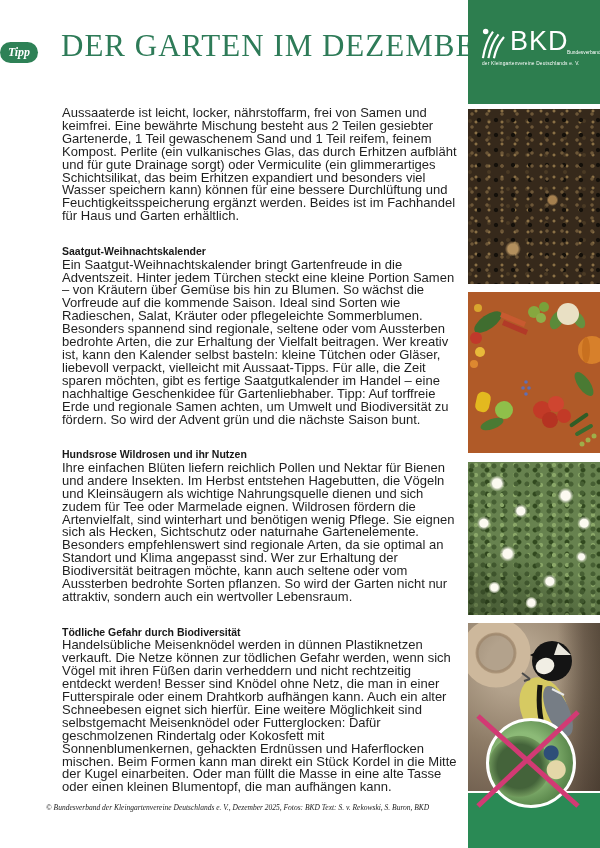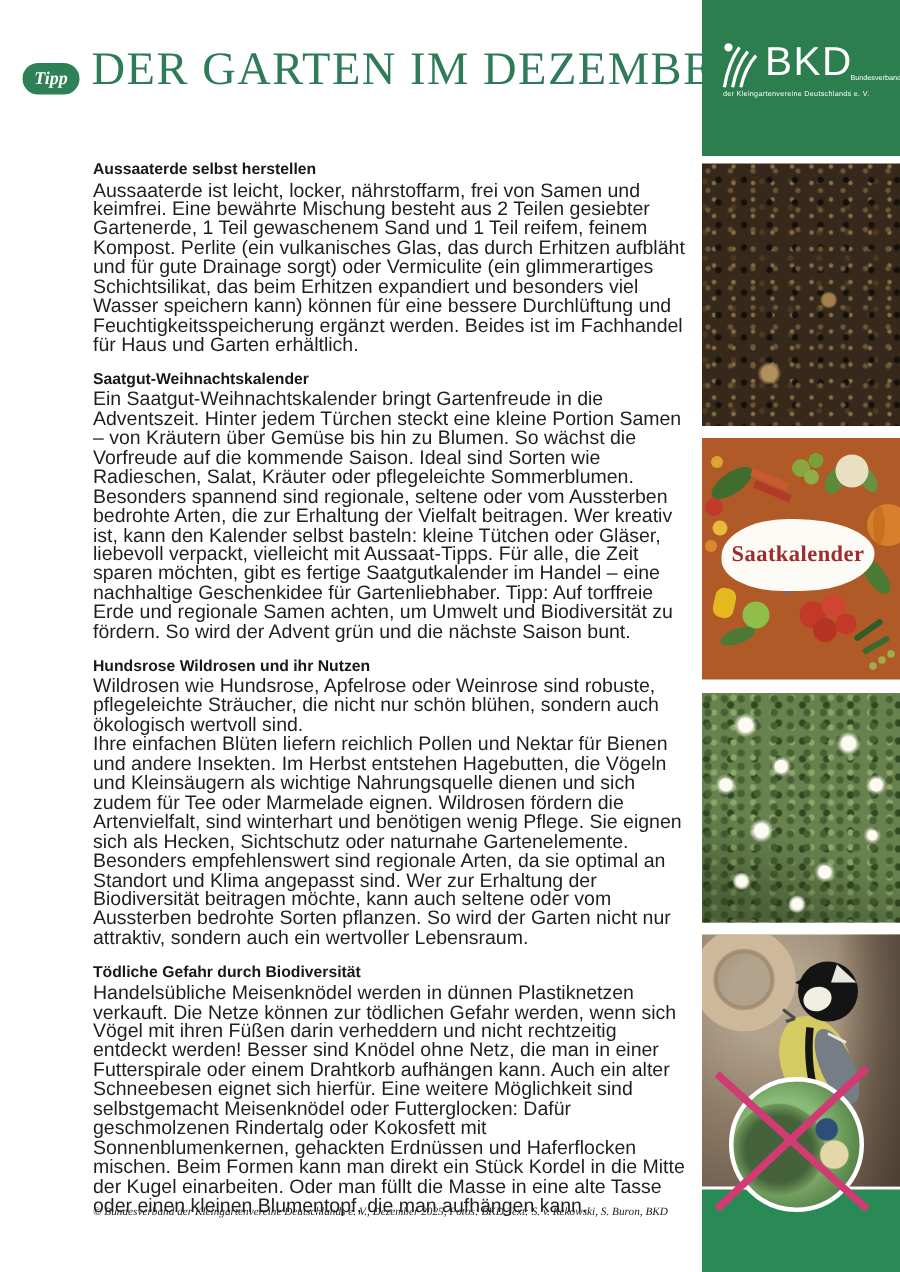--- a/index.html
+++ b/index.html
@@ -8,21 +8,21 @@
   .page {
     position: relative;
     width: 600px; height: 848px;
     background: #ffffff;
     overflow: hidden;
     font-family: "Liberation Sans", sans-serif;
   }
 
   
   .tip-badge {
-    position: absolute; left: 15px; top: 42px;
+    position: absolute; left: 0; top: 42px;
     width: 38px; height: 21px;
     background: #2e8156; border-radius: 11px;
     color: #fff; font-family: "Liberation Serif", serif;
     font-style: italic; font-weight: bold; font-size: 12px;
     text-align: center; line-height: 21px;
   }
   .page-title {
     position: absolute; left: 61px; top: 28px;
     font-family: "Liberation Serif", serif;
     font-weight: normal; font-size: 31px;
@@ -114,28 +114,28 @@
     background:
       radial-gradient(circle at 74% 38%, #2e4e78 0 7px, rgba(46,78,120,0) 8px),
       radial-gradient(circle at 80% 58%, #e4d7a8 0 9px, rgba(228,215,168,0) 10px),
       radial-gradient(circle at 36% 54%, #44633a 0 22px, #6d9459 30px, rgba(109,148,89,0) 31px),
       radial-gradient(circle at 40% 45%, #8cba77 0 38%, #5d8a4e 70%, #3e6a3d 100%);
   }
   .cross-svg { position: absolute; left: 468px; top: 706px; width: 132px; height: 112px; z-index: 3; }
 
   
   .main { position: absolute; left: 62px; top: 107px; width: 396px; }
-  .main section + section { margin-top: 10px; }
+  .main section + section { margin-top: 22px; }
   .section-heading {
     font-size: 10.5px; font-weight: bold; color: #181818; line-height: 13.5px;
   }
   .main p { font-size: 13px; line-height: 12.9px; color: #1f1f1f; }
 
   .footer {
-    position: absolute; left: 62px; top: 803px; width: 400px;
+    position: absolute; left: 46px; top: 803px; width: 400px;
     font-family: "Liberation Serif", serif;
     font-style: italic; font-size: 7.5px; color: #222222; white-space: nowrap;
   }
 </style>
 </head>
 <body>
 
 <div class="page">
 
   <div class="tip-badge">Tipp</div>
@@ -185,23 +185,20 @@
       <circle cx="88" cy="112" r="8" fill="#cf4530"></circle>
       <circle cx="82" cy="128" r="8" fill="#b53322"></circle>
       <circle cx="96" cy="124" r="7" fill="#c23a27"></circle>
       <ellipse cx="116" cy="92" rx="14" ry="6" fill="#4a7a33" transform="rotate(55 116 92)"></ellipse>
       <rect x="100" y="126" width="22" height="4" rx="2" fill="#2f5d26" transform="rotate(-35 111 128)"></rect>
       <rect x="106" y="136" width="20" height="4" rx="2" fill="#3a6b2e" transform="rotate(-30 116 138)"></rect>
       <circle cx="120" cy="148" r="2.5" fill="#9fae4a"></circle>
       <circle cx="126" cy="144" r="2.5" fill="#9fae4a"></circle>
       <circle cx="114" cy="152" r="2.5" fill="#9fae4a"></circle>
     </svg>
-    <div class="seedcal-blob">
-      <span class="seedcal-label">Saatkalender</span>
-    </div>
   </div>
 
   <div class="col photo-rose"></div>
 
   <div class="col photo-bird">
     <svg class="bird-svg" viewBox="0 0 132 168">
       <circle cx="28" cy="30" r="27" fill="none" stroke="#cdb89c" stroke-width="15"></circle>
       <circle cx="28" cy="30" r="19" fill="none" stroke="#9a8164" stroke-width="3" opacity="0.6"></circle>
       <polygon points="84,92 94,160 103,158 94,88" fill="#33343a"></polygon>
       <line x1="90" y1="96" x2="98" y2="156" stroke="#d8d8d8" stroke-width="1.5"></line>
@@ -220,30 +217,28 @@
   <div class="col green-footer-block"></div>
 
   <div class="inset-circle"></div>
   <svg class="cross-svg" viewBox="0 0 132 112">
     <line x1="10" y1="10" x2="110" y2="100" stroke="#d23a74" stroke-width="5"></line>
     <line x1="110" y1="6" x2="10" y2="100" stroke="#d23a74" stroke-width="5"></line>
   </svg>
 
   <main class="main">
     <section>
-      <h3 class="section-heading">Aussaaterde selbst herstellen</h3>
       <p>Aussaaterde ist leicht, locker, nährstoffarm, frei von Samen und keimfrei. Eine bewährte Mischung besteht aus 2 Teilen gesiebter Gartenerde, 1 Teil gewaschenem Sand und 1 Teil reifem, feinem Kompost. Perlite (ein vulkanisches Glas, das durch Erhitzen aufbläht und für gute Drainage sorgt) oder Vermiculite (ein glimmerartiges Schichtsilikat, das beim Erhitzen expandiert und besonders viel Wasser speichern kann) können für eine bessere Durchlüftung und Feuchtigkeitsspeicherung ergänzt werden. Beides ist im Fachhandel für Haus und Garten erhältlich.</p>
     </section>
     <section>
       <h3 class="section-heading">Saatgut-Weihnachtskalender</h3>
       <p>Ein Saatgut-Weihnachtskalender bringt Gartenfreude in die Adventszeit. Hinter jedem Türchen steckt eine kleine Portion Samen – von Kräutern über Gemüse bis hin zu Blumen. So wächst die Vorfreude auf die kommende Saison. Ideal sind Sorten wie Radieschen, Salat, Kräuter oder pflegeleichte Sommerblumen. Besonders spannend sind regionale, seltene oder vom Aussterben bedrohte Arten, die zur Erhaltung der Vielfalt beitragen. Wer kreativ ist, kann den Kalender selbst basteln: kleine Tütchen oder Gläser, liebevoll verpackt, vielleicht mit Aussaat-Tipps. Für alle, die Zeit sparen möchten, gibt es fertige Saatgutkalender im Handel – eine nachhaltige Geschenkidee für Gartenliebhaber. Tipp: Auf torffreie Erde und regionale Samen achten, um Umwelt und Biodiversität zu fördern. So wird der Advent grün und die nächste Saison bunt.</p>
     </section>
     <section>
       <h3 class="section-heading">Hundsrose Wildrosen und ihr Nutzen</h3>
-      <p>Wildrosen wie Hundsrose, Apfelrose oder Weinrose sind robuste, pflegeleichte Sträucher, die nicht nur schön blühen, sondern auch ökologisch wertvoll sind.</p>
       <p>Ihre einfachen Blüten liefern reichlich Pollen und Nektar für Bienen und andere Insekten. Im Herbst entstehen Hagebutten, die Vögeln und Kleinsäugern als wichtige Nahrungsquelle dienen und sich zudem für Tee oder Marmelade eignen. Wildrosen fördern die Artenvielfalt, sind winterhart und benötigen wenig Pflege. Sie eignen sich als Hecken, Sichtschutz oder naturnahe Gartenelemente. Besonders empfehlenswert sind regionale Arten, da sie optimal an Standort und Klima angepasst sind. Wer zur Erhaltung der Biodiversität beitragen möchte, kann auch seltene oder vom Aussterben bedrohte Sorten pflanzen. So wird der Garten nicht nur attraktiv, sondern auch ein wertvoller Lebensraum.</p>
     </section>
     <section>
       <h3 class="section-heading">Tödliche Gefahr durch Biodiversität</h3>
       <p>Handelsübliche Meisenknödel werden in dünnen Plastiknetzen verkauft. Die Netze können zur tödlichen Gefahr werden, wenn sich Vögel mit ihren Füßen darin verheddern und nicht rechtzeitig entdeckt werden! Besser sind Knödel ohne Netz, die man in einer Futterspirale oder einem Drahtkorb aufhängen kann. Auch ein alter Schneebesen eignet sich hierfür. Eine weitere Möglichkeit sind selbstgemacht Meisenknödel oder Futterglocken: Dafür geschmolzenen Rindertalg oder Kokosfett mit Sonnenblumenkernen, gehackten Erdnüssen und Haferflocken mischen. Beim Formen kann man direkt ein Stück Kordel in die Mitte der Kugel einarbeiten. Oder man füllt die Masse in eine alte Tasse oder einen kleinen Blumentopf, die man aufhängen kann.</p>
     </section>
   </main>
 
   <footer class="footer">© Bundesverband der Kleingartenvereine Deutschlands e. V., Dezember 2025, Fotos: BKD  Text: S. v. Rekowski, S. Buron, BKD</footer>
 

